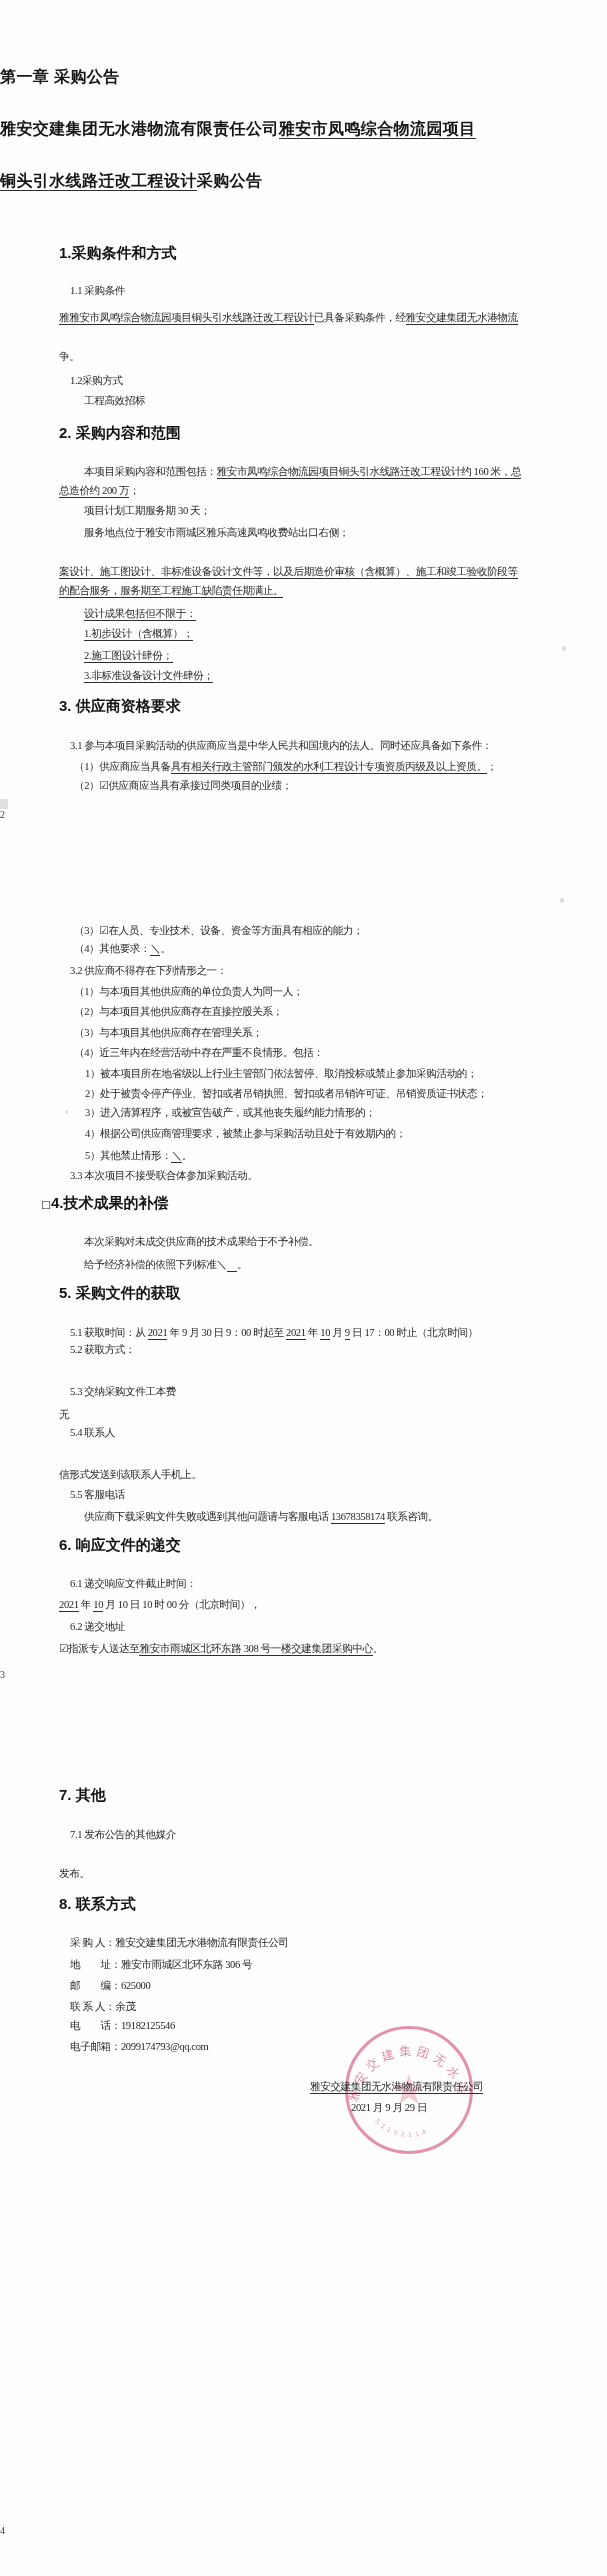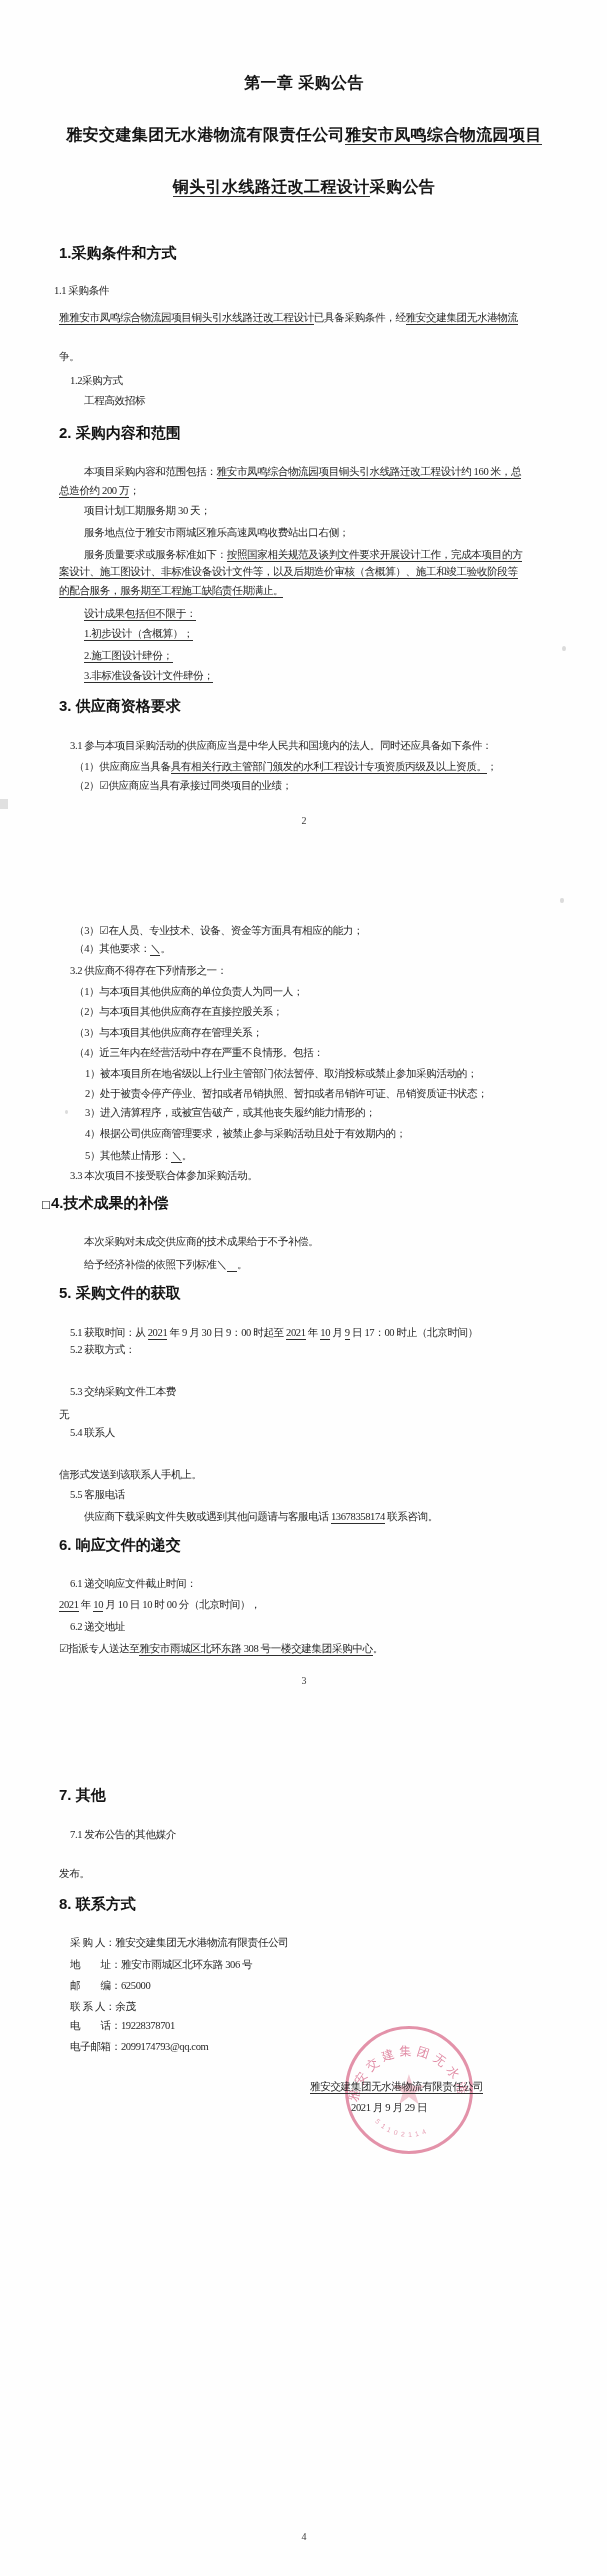--- a/index.html
+++ b/index.html
@@ -1,20 +1,20 @@
 <!DOCTYPE html>
 <html style="font-size:12px"><head>
 <meta charset="utf-8">
 <style>
   html,body{margin:0;padding:0;background:#ffffff;}
   .doc{position:relative;width:608px;height:2576px;background:#fefefe;overflow:hidden;
        font-family:"Liberation Serif","DejaVu Serif",serif;color:#262626;}
   .ln{position:absolute;white-space:nowrap;font-size:10.6px;letter-spacing:-0.4px;
       line-height:20px;z-index:2;}
-  .ctr{left:0;right:0;text-align:center;margin-top:6px;}
+  .ctr{left:0;right:0;text-align:left;}
   .hd{font-family:"Liberation Sans","DejaVu Sans",sans-serif;font-weight:bold;
       font-size:15px;letter-spacing:0;color:#141414;}
   .ttl{font-family:"Liberation Sans","DejaVu Sans",sans-serif;font-weight:bold;
        font-size:16px;letter-spacing:0.4px;color:#161616;}
   .u{border-bottom:1.1px solid #2e2e2e;padding-bottom:0.8px;}
   .pg{font-size:10px;color:#3a3a3a;letter-spacing:0;}
   .cb{font-family:"DejaVu Sans",sans-serif;font-size:10.6px;}
   .seal{position:absolute;left:342px;top:2023px;width:134px;height:134px;z-index:1;opacity:0.88;}
   .speck{position:absolute;background:#bdbdbd;opacity:.55;border-radius:50%;z-index:0;}
   #spk1{left:562px;top:646px;width:3.8px;height:5.3px;}
@@ -28,32 +28,31 @@
 
 <div class="doc">
 
   <div class="ln ctr ttl" style="top:67px"><span>第一章  采购公告</span></div>
 
   <div class="ln ctr ttl" style="top:119px"><span>雅安交建集团无水港物流有限责任公司</span><span class="u" style="border-bottom-width:1.5px">雅安市凤鸣综合物流园项目</span></div>
 
   <div class="ln ctr ttl" style="top:171px"><span class="u" style="border-bottom-width:1.5px">铜头引水线路迁改工程设计</span><span>采购公告</span></div>
 
   <div class="ln hd" style="top:243px;left:59px"><span>1.采购条件和方式</span></div>
-  <div class="ln" style="top:281px;left:54px"><span>1.1 采购条件</span></div>
+  <div class="ln" style="top:281px;left:70px"><span>1.1 采购条件</span></div>
   <div class="ln" style="top:308px;left:59px"><span class="u">雅雅安市凤鸣综合物流园项目铜头引水线路迁改工程设计</span><span>已具备采购条件，经</span><span class="u">雅安交建集团无水港物流</span></div>
   <div class="ln" style="top:347px;left:59px"><span>争。</span></div>
   <div class="ln" style="top:371px;left:70px"><span>1.2采购方式</span></div>
   <div class="ln" style="top:391px;left:84px"><span>工程高效招标</span></div>
 
   <div class="ln hd" style="top:423px;left:59px"><span>2. 采购内容和范围</span></div>
   <div class="ln" style="top:462px;left:84px"><span>本项目采购内容和范围包括：</span><span class="u">雅安市凤鸣综合物流园项目铜头引水线路迁改工程设计约 160 米，总</span></div>
   <div class="ln" style="top:481px;left:59px"><span class="u">总造价约 200 万</span><span>；</span></div>
   <div class="ln" style="top:501px;left:84px"><span>项目计划工期服务期 30 天；</span></div>
   <div class="ln" style="top:523px;left:84px"><span>服务地点位于雅安市雨城区雅乐高速凤鸣收费站出口右侧；</span></div>
-  <div class="ln" style="top:545px;left:84px"><span>服务质量要求或服务标准如下：</span><span class="u">按照国家相关规范及谈判文件要求开展设计工作，完成本项目的方</span></div>
   <div class="ln" style="top:562px;left:59px"><span class="u">案设计、施工图设计、非标准设备设计文件等，以及后期造价审核（含概算）、施工和竣工验收阶段等</span></div>
   <div class="ln" style="top:581px;left:59px"><span class="u">的配合服务，服务期至工程施工缺陷责任期满止。</span></div>
   <div class="ln" style="top:604px;left:84px"><span class="u">设计成果包括但不限于：</span></div>
   <div class="ln" style="top:624px;left:84px"><span class="u">1.初步设计（含概算）；</span></div>
   <div class="ln" style="top:646px;left:84px"><span class="u">2.施工图设计肆份；</span></div>
   <div class="ln" style="top:666px;left:84px"><span class="u">3.非标准设备设计文件肆份；</span></div>
 
   <div class="ln hd" style="top:696px;left:59px"><span>3.  供应商资格要求</span></div>
   <div class="ln" style="top:736px;left:70px"><span>3.1 参与本项目采购活动的供应商应当是中华人民共和国境内的法人。同时还应具备如下条件：</span></div>
   <div class="ln" style="top:757px;left:74px"><span>（1）供应商应当具备</span><span class="u">具有相关行政主管部门颁发的水利工程设计专项资质丙级及以上资质。</span><span>；</span></div>
@@ -97,21 +96,21 @@
 
   <div class="ln hd" style="top:1785px;left:59px"><span>7.  其他</span></div>
   <div class="ln" style="top:1825px;left:70px"><span>7.1 发布公告的其他媒介</span></div>
   <div class="ln" style="top:1864px;left:59px"><span>发布。</span></div>
 
   <div class="ln hd" style="top:1894px;left:59px"><span>8.  联系方式</span></div>
   <div class="ln" style="top:1933px;left:70px"><span>采 购 人：雅安交建集团无水港物流有限责任公司</span></div>
   <div class="ln" style="top:1955px;left:70px"><span>地　　址：雅安市雨城区北环东路 306 号</span></div>
   <div class="ln" style="top:1976px;left:70px"><span>邮　　编：625000</span></div>
   <div class="ln" style="top:1997px;left:70px"><span>联 系 人：余茂</span></div>
-  <div class="ln" style="top:2016px;left:70px"><span>电　　话：19228378701</span></div>
+  <div class="ln" style="top:2016px;left:70px"><span>电　　话：19182125546</span></div>
   <div class="ln" style="top:2037px;left:70px"><span>电子邮箱：2099174793@qq.com</span></div>
 
   <div class="seal">
     <svg width="134" height="134" viewBox="0 0 176 176">
       <defs>
         <path id="arcTop" d="M 20 110 A 68 68 0 1 1 156 110" fill="none"></path>
         <path id="arcBottom" d="M 42 128 A 60 60 0 0 0 134 128" fill="none"></path>
       </defs>
       <circle cx="88" cy="88" r="82" fill="none" stroke="#d96d8d" stroke-width="4" opacity="0.85"></circle>
       <text x="88" y="107" text-anchor="middle" font-size="54" fill="#e592a6" opacity="0.55">★</text>

